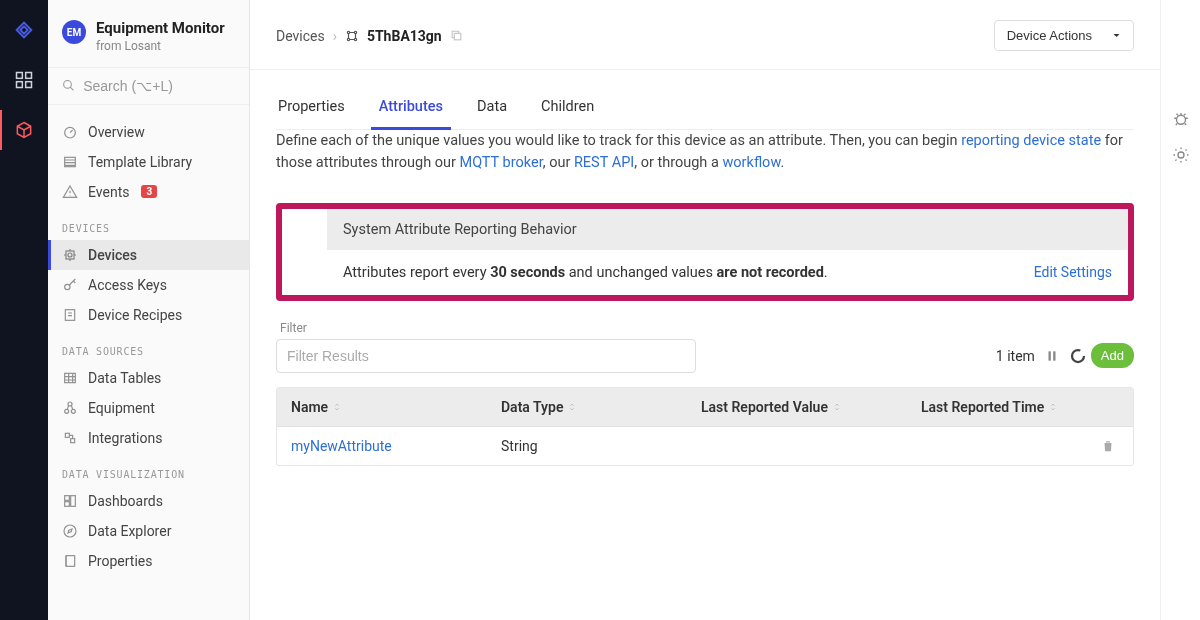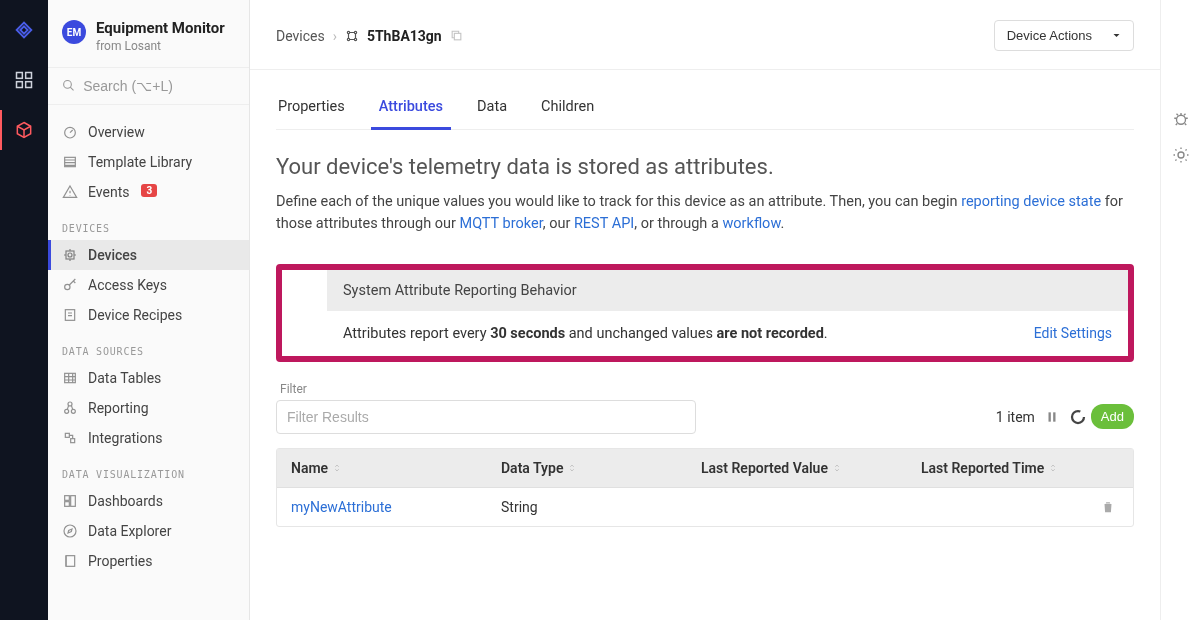--- a/index.html
+++ b/index.html
@@ -17,21 +17,21 @@
 .app-header { display: flex; align-items: flex-start; padding: 20px 14px 14px 14px; gap: 10px; }
 .app-badge { width: 24px; height: 24px; border-radius: 50%; background: #3b4ade; color: #fff; font-size: 10px; font-weight: 700; display: flex; align-items: center; justify-content: center; flex-shrink: 0; }
 .app-title { font-weight: 700; font-size: 15px; color: #222; line-height: 1.1; }
 .app-sub { font-size: 12px; color: #888; margin-top: 2px; }
 
 .search-row { padding: 10px 14px; border-top: 1px solid #eee; border-bottom: 1px solid #eee; display: flex; align-items: center; gap: 8px; color: #999; }
 .search-row input { border: none; background: transparent; font-size: 14px; color: #555; outline: none; width: 100%; }
 .search-row input::placeholder { color: #999; }
 
 .nav-list { padding: 12px 0 20px 0; overflow-y: auto; }
-.nav-item { display: flex; align-items: flex-start; gap: 10px; padding: 7px 14px; font-size: 14px; color: #444; cursor: pointer; }
+.nav-item { display: flex; align-items: center; gap: 10px; padding: 7px 14px; font-size: 14px; color: #444; cursor: pointer; }
 .nav-item.active { background: #e9e9e9; position: relative; font-weight: 500; }
 .nav-item.active::before { content: ""; position: absolute; left: 0; top: 0; bottom: 0; width: 3px; background: #3b4ade; }
 .nav-item .mi { width: 16px; height: 16px; display: inline-flex; align-items: center; justify-content: center; opacity: 0.7; }
 .nav-badge { background: #e64545; color: #fff; font-size: 10px; font-weight: 700; padding: 1px 5px; border-radius: 3px; margin-left: 2px; }
 .nav-heading { font-size: 10px; letter-spacing: 0.8px; color: #999; padding: 16px 14px 6px 14px; font-family: ui-monospace, Menlo, monospace; }
 
 .main { position: absolute; left: 250px; top: 0; right: 40px; height: 620px; overflow-y: auto; }
 .main-inner { padding: 0 26px; }
 
 .breadcrumb-row { display: flex; align-items: center; justify-content: space-between; padding: 20px 26px 18px 26px; border-bottom: 1px solid #eee; }
@@ -198,21 +198,21 @@
     </div>
     <div class="nav-item">
       <span class="mi">
           <svg width="16" height="16" viewBox="0 0 24 24" fill="none" stroke="#666" stroke-width="1.8">
             <circle cx="7" cy="17" r="3"></circle>
             <circle cx="17" cy="17" r="3"></circle>
             <circle cx="12" cy="6" r="3"></circle>
             <path d="M10 8 L8 14 M14 8 L16 14"></path>
           </svg>
         </span>
-      <span>Reporting</span>
+      <span>Equipment</span>
     </div>
     <div class="nav-item">
       <span class="mi">
           <svg width="16" height="16" viewBox="0 0 24 24" fill="none" stroke="#666" stroke-width="1.8">
             <rect x="5" y="5" width="6" height="6"></rect>
             <rect x="13" y="13" width="6" height="6"></rect>
             <path d="M11 8h5v5"></path>
           </svg>
         </span>
       <span>Integrations</span>
@@ -281,21 +281,20 @@
   </div>
 
   <div class="main-inner">
     <div class="tabs">
       <div class="tab">Properties</div>
       <div class="tab active">Attributes</div>
       <div class="tab">Data</div>
       <div class="tab">Children</div>
     </div>
 
-    <div class="page-title">Your device's telemetry data is stored as attributes.</div>
 
     <div class="intro">
       <span>Define each of the unique values you would like to track for this device as an attribute. Then, you can begin </span><a href="#">reporting device state</a><span> for those attributes through our </span><a href="#">MQTT broker</a><span>, our </span><a href="#">REST API</a><span>, or through a </span><a href="#">workflow</a><span>.</span>
     </div>
 
     <div class="system-box">
       <div class="sb-head">System Attribute Reporting Behavior</div>
       <div class="sb-body">
         <div>
           <span>Attributes report every </span><strong>30 seconds</strong><span> and unchanged values </span><strong>are not recorded</strong><span>.</span>

